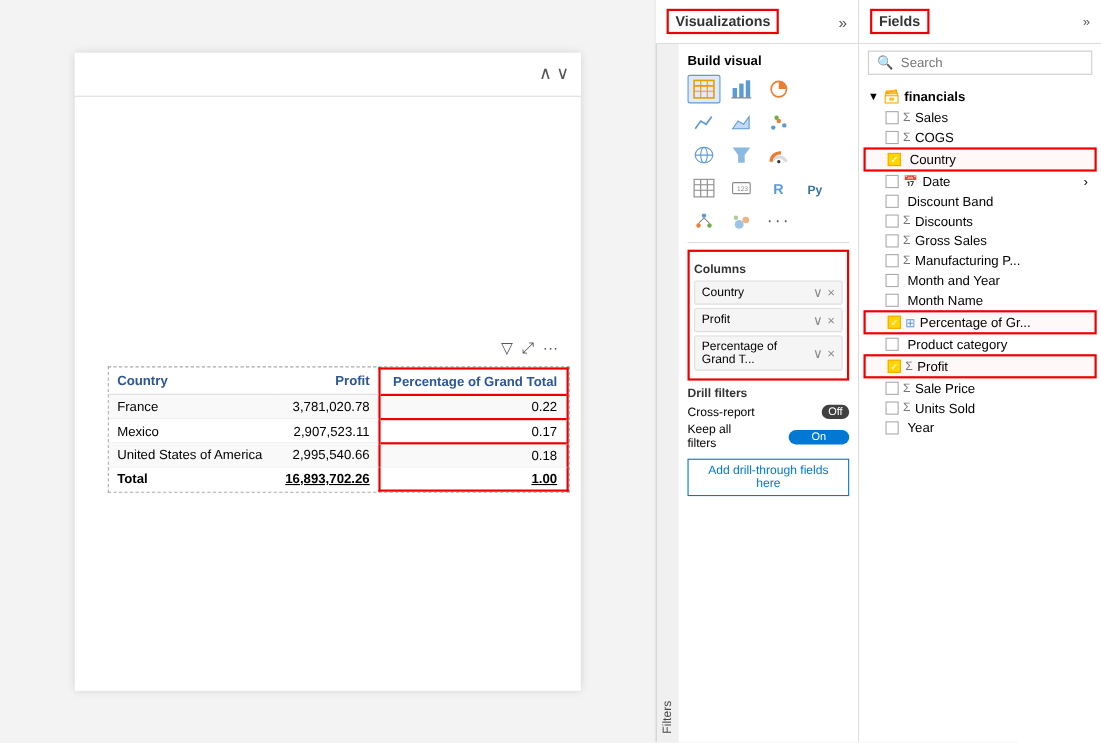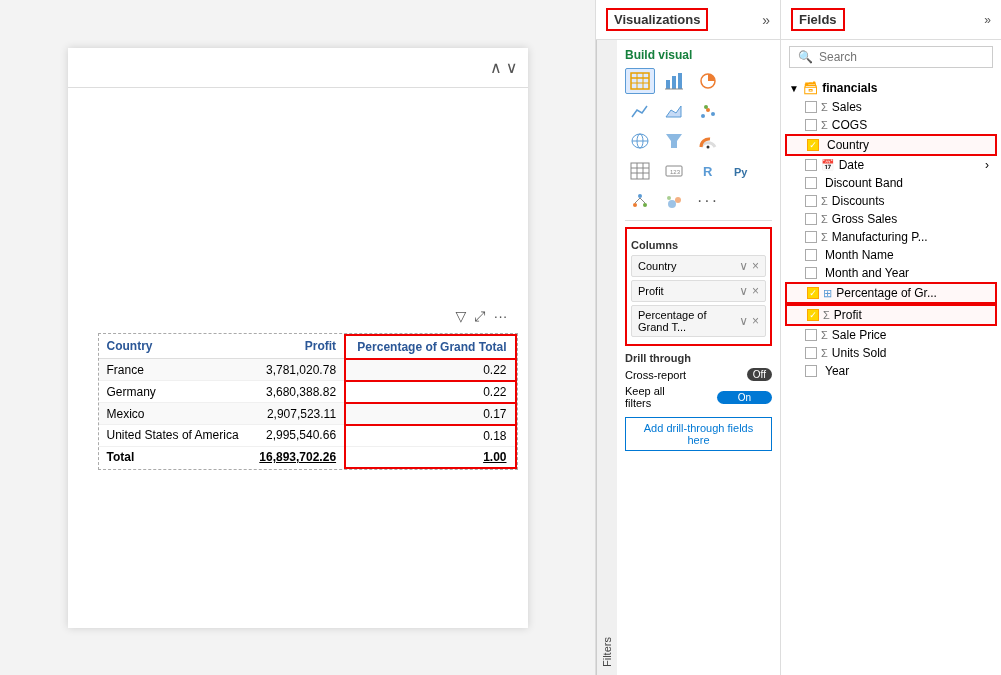--- a/index.html
+++ b/index.html
@@ -144,21 +144,21 @@
     }
 
     .viz-content {
       flex: 1;
       padding: 8px;
     }
 
     .build-visual-label {
       font-size: 12px;
       font-weight: 600;
-      color: #15803d;
+      color: #000000;
       margin-bottom: 6px;
     }
 
     .viz-type-row {
       display: flex;
       gap: 4px;
       margin-bottom: 4px;
       align-items: center;
       flex-wrap: wrap;
     }
@@ -403,25 +403,20 @@
           <tr>
             <th>Country</th>
             <th class="right">Profit</th>
             <th class="right col-highlight">Percentage of Grand Total</th>
           </tr>
         </thead>
         <tbody id="table-body">
             <tr>
               <td>France</td>
               <td class="num">3,781,020.78</td>
-              <td class="num col-highlight">0.22</td>
-            </tr>
-            <tr>
-              <td>Germany</td>
-              <td class="num">3,680,388.82</td>
               <td class="num col-highlight">0.22</td>
             </tr>
             <tr>
               <td>Mexico</td>
               <td class="num">2,907,523.11</td>
               <td class="num col-highlight">0.17</td>
             </tr>
             <tr>
               <td>United States of America</td>
               <td class="num">2,995,540.66</td>
@@ -596,21 +591,21 @@
               <span>Percentage of Grand T...</span>
     <span class="field-chip-actions">
       <span>∨</span>
       <span>×</span>
     </span>
             </div>
           </div>
       </div>
 
       <div class="drill-section">
-        <div class="section-label">Drill through</div>
+        <div class="section-label">Drill filters</div>
         <div class="drill-toggle-row">
           <span>Cross-report</span>
           <span class="toggle-off">Off</span>
         </div>
         <div class="drill-toggle-row">
           <span>Keep all filters</span>
           <span class="toggle-on">On</span>
         </div>
         <button class="add-drill-btn">Add drill-through fields here</button>
       </div>
@@ -674,32 +669,37 @@
             <span class="tree-item-label">Gross Sales</span>
           </div>
           <div class="tree-item">
             <span class="cb"></span>
             <span style="color:#777; font-size:11px;">Σ</span>
             <span class="tree-item-label">Manufacturing P...</span>
           </div>
           <div class="tree-item">
             <span class="cb"></span>
             <span style="color:#888; font-size:11px;"> </span>
+            <span class="tree-item-label">Month and Year</span>
+          </div>
+          <div class="tree-item">
+            <span class="cb"></span>
+            <span style="color:#888; font-size:11px;"> </span>
             <span class="tree-item-label">Month Name</span>
-          </div>
-          <div class="tree-item">
-            <span class="cb"></span>
-            <span style="color:#888; font-size:11px;"> </span>
-            <span class="tree-item-label">Month and Year</span>
           </div>
           <div class="tree-item highlighted-item">
             <span class="cb checked"></span>
             <span style="color:#5b9bd5; font-size:11px;">⊞</span>
             <span class="tree-item-label">Percentage of Gr...</span>
           </div>
+          <div class="tree-item">
+            <span class="cb"></span>
+            <span style="color:#888; font-size:11px;"> </span>
+            <span class="tree-item-label">Product category</span>
+          </div>
           <div class="tree-item highlighted-item">
             <span class="cb checked"></span>
             <span style="color:#777; font-size:11px;">Σ</span>
             <span class="tree-item-label">Profit</span>
           </div>
           <div class="tree-item">
             <span class="cb"></span>
             <span style="color:#777; font-size:11px;">Σ</span>
             <span class="tree-item-label">Sale Price</span>
           </div>

